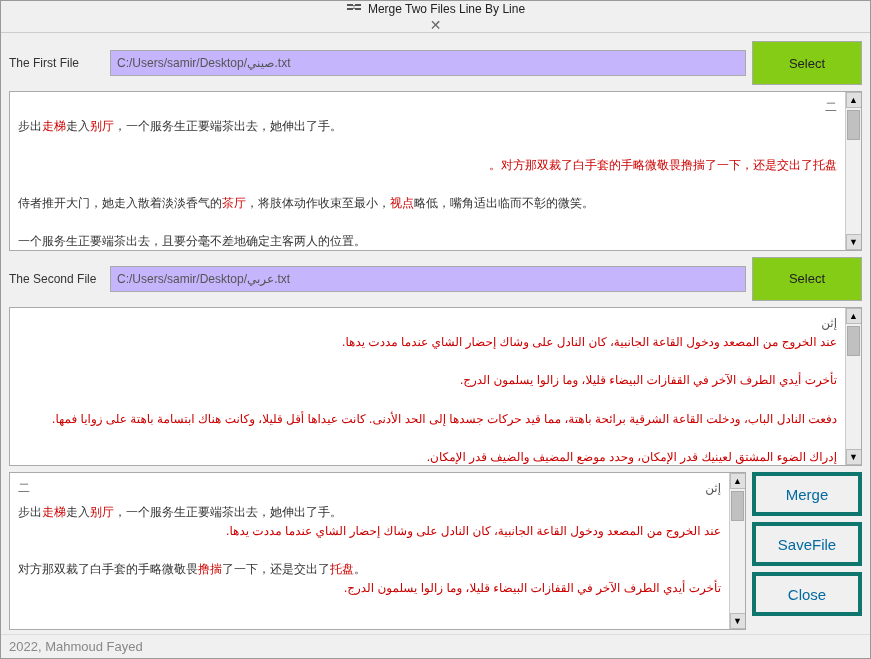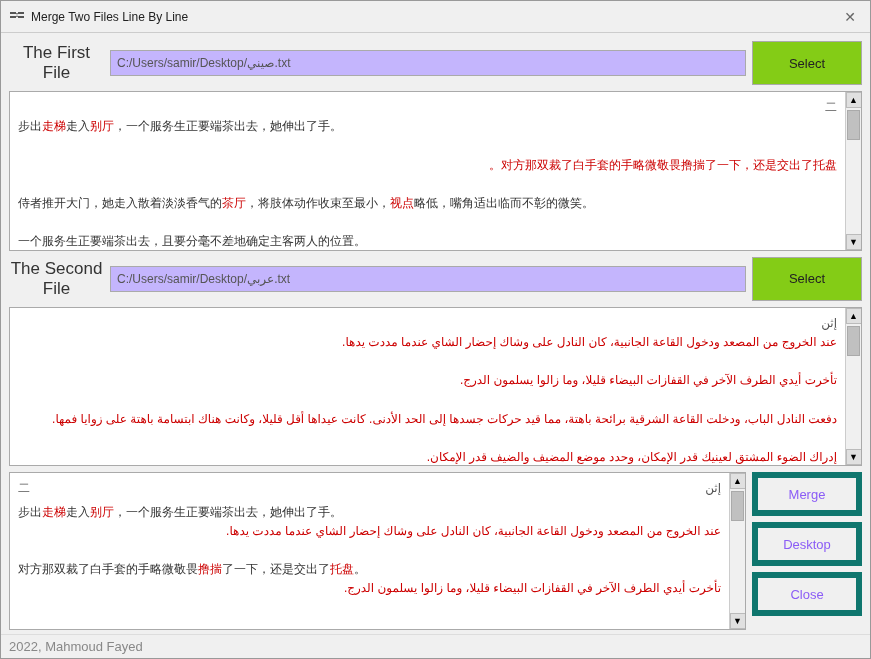--- a/index.html
+++ b/index.html
@@ -25,20 +25,21 @@
     }
     .title-bar {
       background: #f0f0f0;
       border-bottom: 1px solid #ccc;
       height: 32px;
       display: flex;
       align-items: center;
       padding: 0 8px;
       justify-content: space-between;
       flex-shrink: 0;
+      flex-direction: column;
     }
     .title-bar-left {
       display: flex;
       align-items: center;
       gap: 6px;
     }
     .title-icon {
       width: 16px;
       height: 16px;
       display: flex;
@@ -72,22 +73,22 @@
       overflow: hidden;
     }
     .file-row {
       display: flex;
       align-items: center;
       gap: 6px;
       flex-shrink: 0;
     }
     .file-label {
       width: 95px;
-      text-align: center;
-      font-size: 17px;
+      text-align: left;
+      font-size: 12px;
       color: #333;
       flex-shrink: 0;
     }
     .file-input {
       flex: 1;
       height: 26px;
       border: 1px solid #aaa;
       background: #c4b5fd;
       padding: 0 6px;
       font-size: 12px;
@@ -168,24 +169,24 @@
       width: 110px;
       display: flex;
       flex-direction: column;
       gap: 6px;
       flex-shrink: 0;
     }
     .action-btn {
       width: 110px;
       height: 44px;
       background: #f0f0f0;
-      border: 6px solid #0f766e;
+      border: 4px solid #0f766e;
       cursor: pointer;
-      font-size: 13px;
-      color: #8b5cf6;
+      font-size: 15px;
+      color: #0369a1;
     }
     .chinese-text { color: #333; font-family: Liberation Serif, serif; }
     .arabic-text { 
       color: #c00; 
       direction: rtl; 
       text-align: right;
       display: block;
     }
     .highlight-red { color: #c00; }
     .footer {
@@ -293,21 +294,21 @@
           <div class="scrollbar-arrow">▲</div>
           <div class="scrollbar-thumb-area">
             <div class="scrollbar-thumb"></div>
           </div>
           <div class="scrollbar-arrow">▼</div>
         </div>
       </div>
 
       <div class="panel-right">
         <button class="action-btn">Merge</button>
-        <button class="action-btn">Desktop</button>
+        <button class="action-btn">SaveFile</button>
         <button class="action-btn">Close</button>
       </div>
     </div>
 
   </div>
 
   <div class="footer">
     <span>2022, Mahmoud Fayed</span>
   </div>
 </div>

